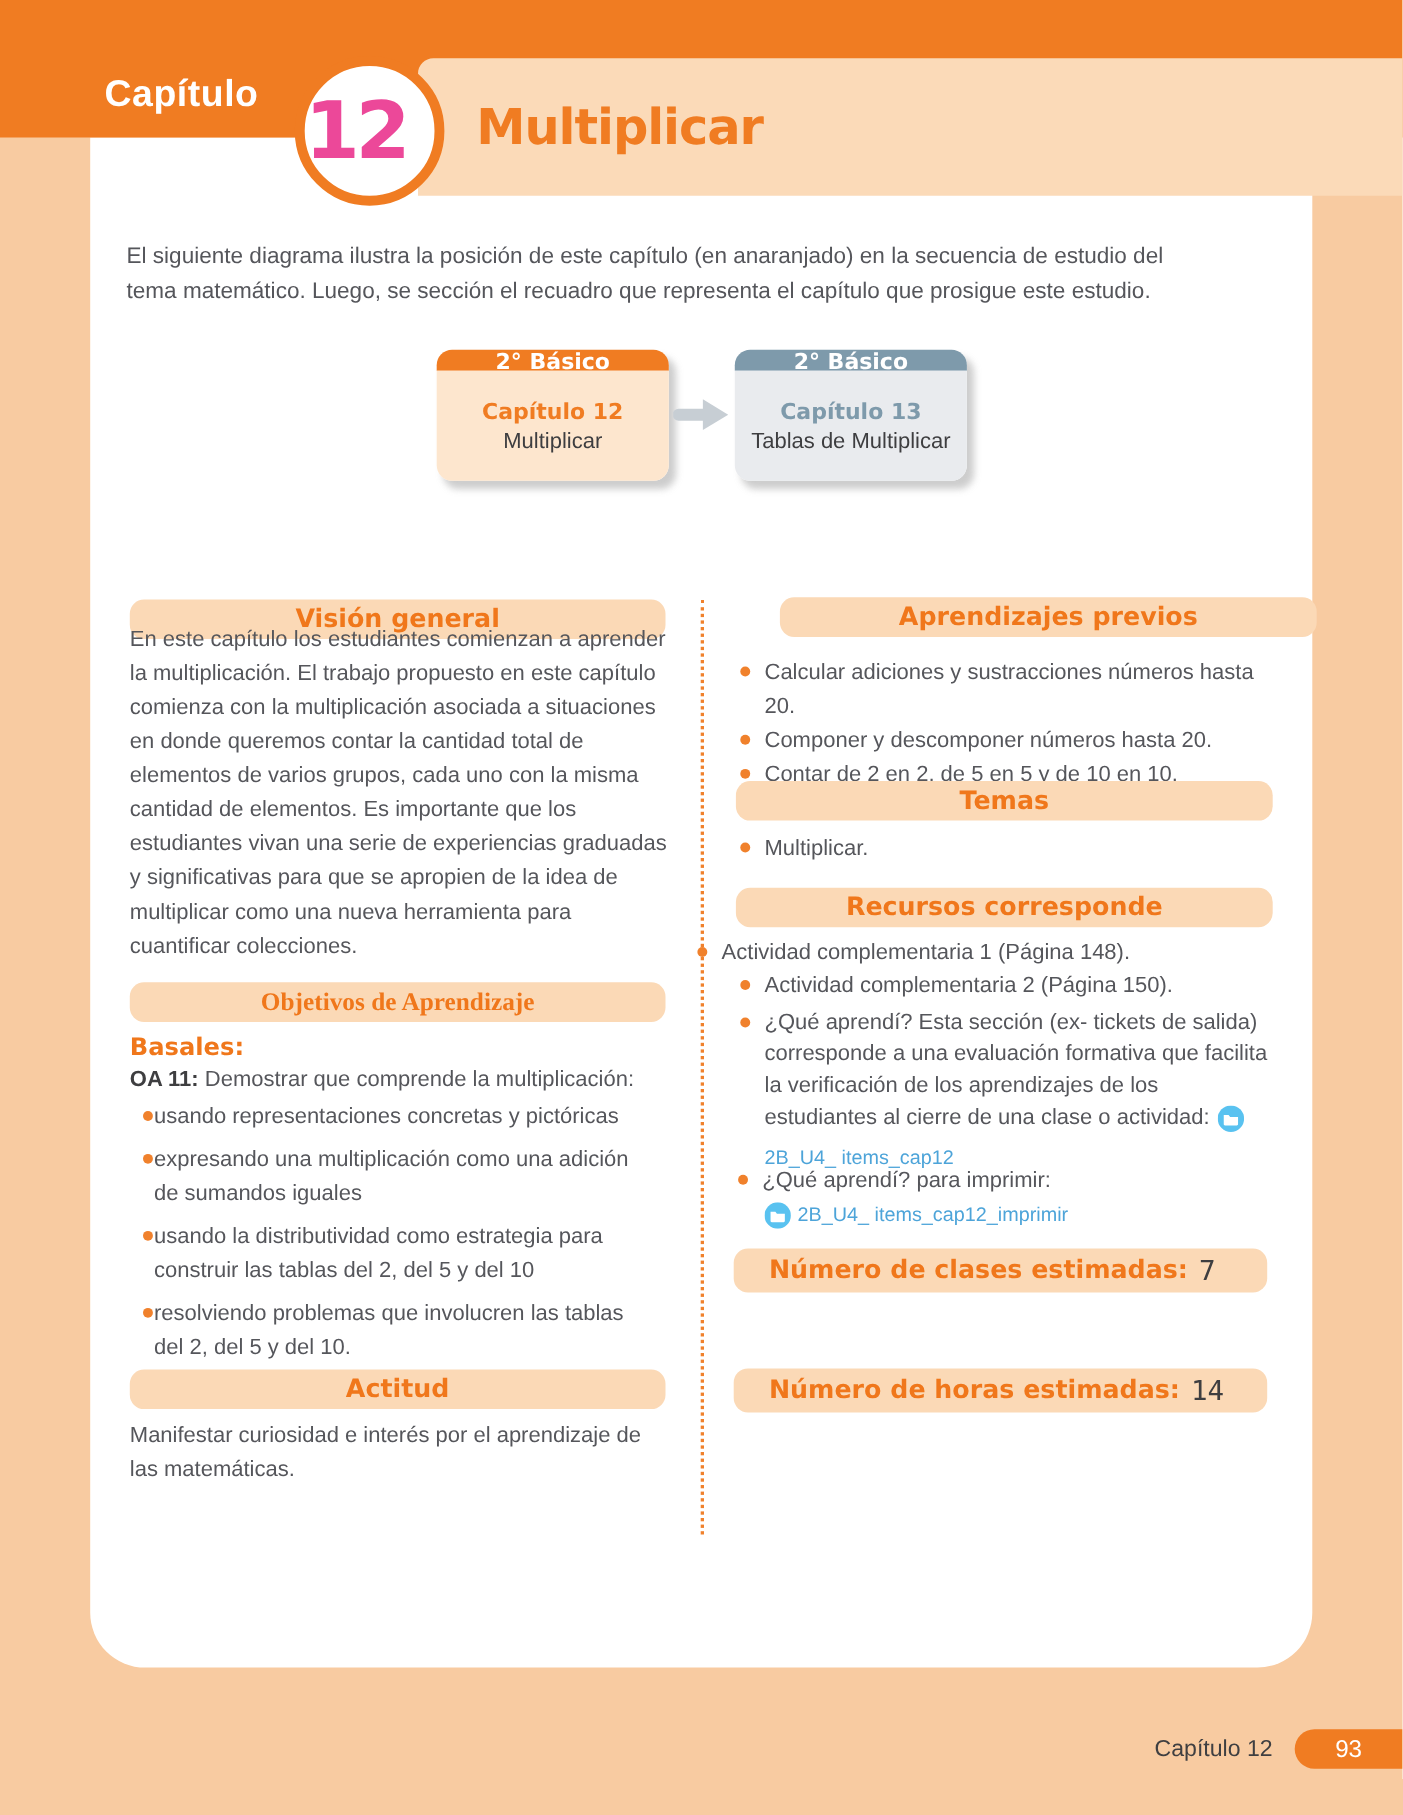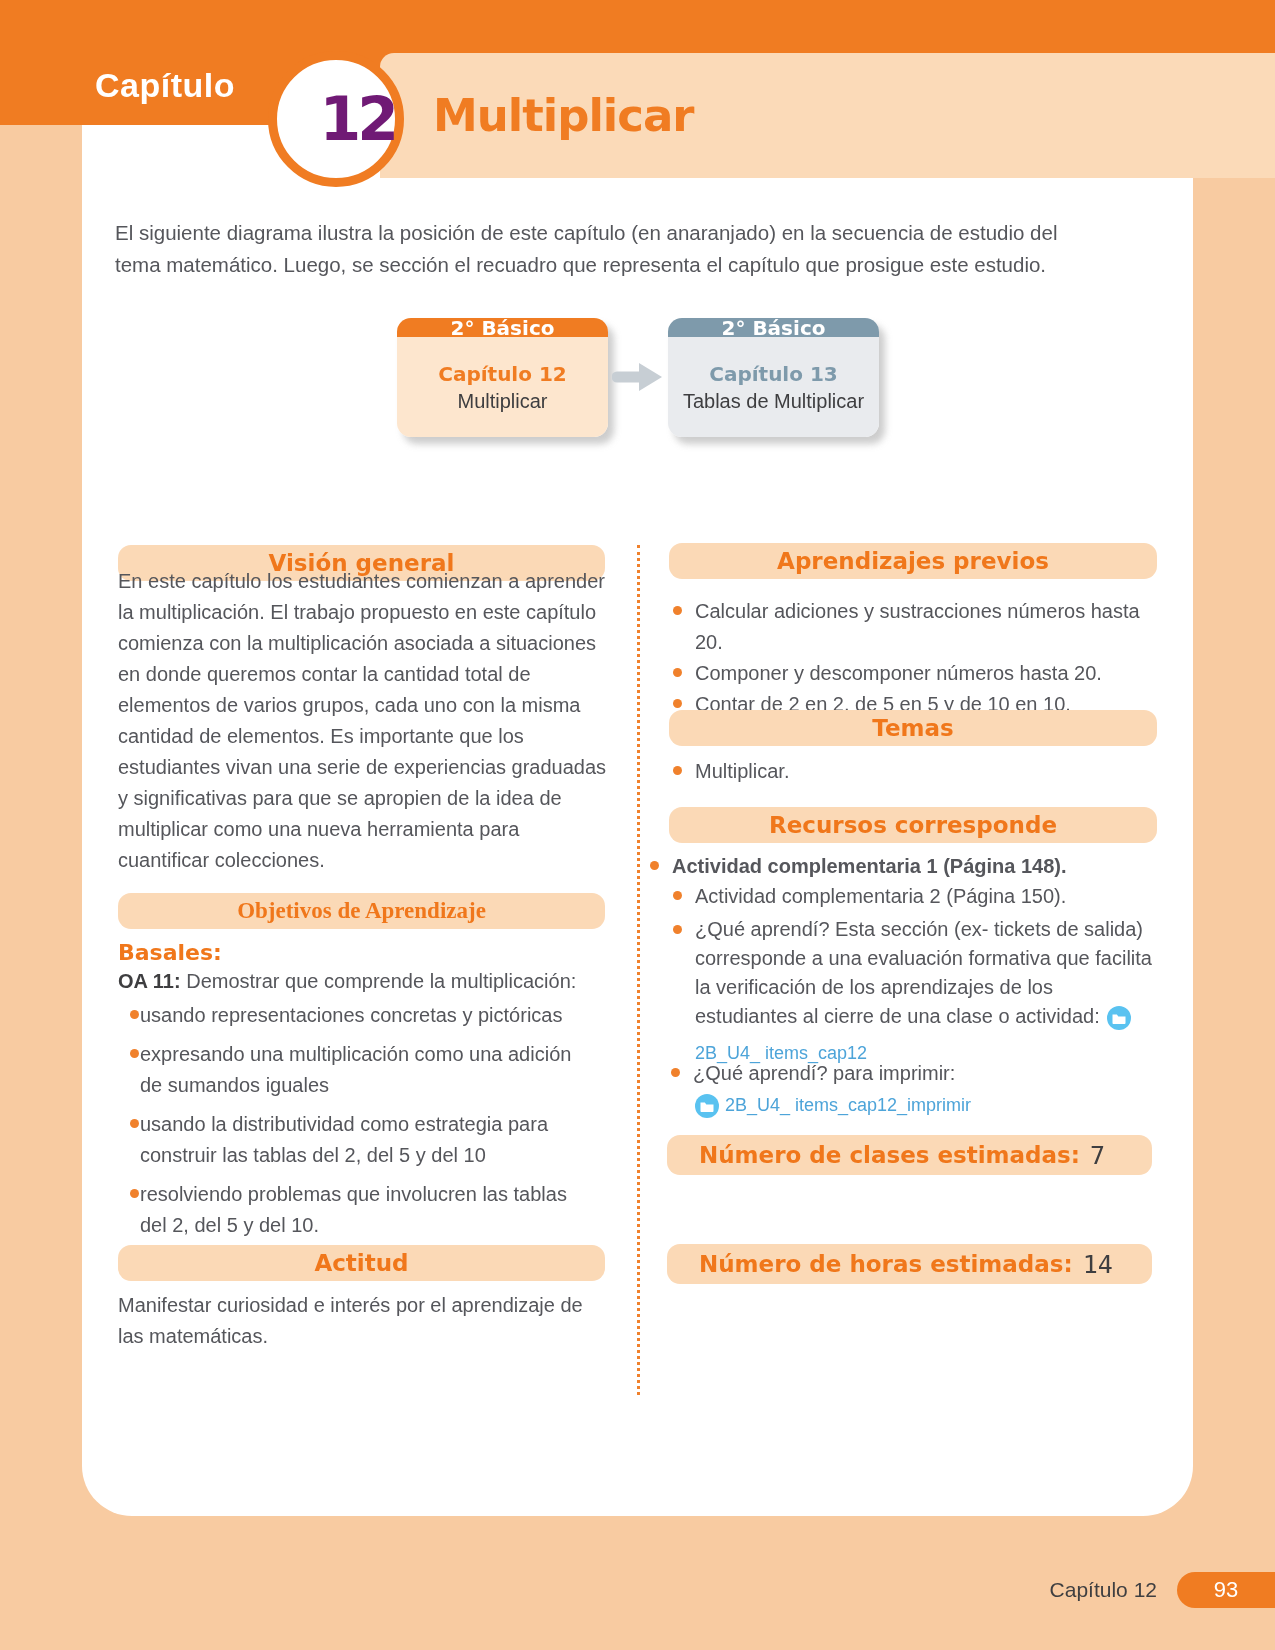--- a/index.html
+++ b/index.html
@@ -6,21 +6,21 @@
   body{font-family:"Liberation Sans",sans-serif;}
   .page{position:relative;width:1275px;height:1650px;background:#F8CBA1;overflow:hidden;}
 
   
   .card{position:absolute;left:82px;top:125px;width:1111px;height:1391px;background:#ffffff;border-radius:0 0 50px 50px;}
 
   
   .band{position:absolute;left:0;top:0;width:1275px;height:125px;background:#F07C22;}
   .banner{position:absolute;left:380px;top:53px;width:895px;height:125px;background:#FBDAB8;border-radius:14px 0 0 0;}
   .chapter-word{position:absolute;left:95px;top:66px;color:#ffffff;font-size:34px;font-weight:bold;letter-spacing:.5px;}
-  .chapter-circle{position:absolute;left:268px;top:51px;width:118px;height:118px;background:#ffffff;border:9px solid #F07C22;border-radius:50%;display:flex;align-items:center;justify-content:flex-end;color:#701a75;font-size:60px;font-weight:bold;font-family:"DejaVu Sans",sans-serif;letter-spacing:-4px;}
+  .chapter-circle{position:absolute;left:268px;top:51px;width:118px;height:118px;background:#ffffff;border:9px solid #F07C22;border-radius:50%;display:flex;align-items:center;justify-content:flex-start;color:#ec4899;font-size:72px;font-weight:bold;font-family:"DejaVu Sans",sans-serif;letter-spacing:-4px;}
   .page-title{position:absolute;left:433px;top:89px;color:#F07C22;font-size:45px;font-weight:bold;font-family:"DejaVu Sans",sans-serif;letter-spacing:-1px;}
 
   
   .intro{position:absolute;left:115px;top:217px;width:985px;font-size:20.5px;line-height:32px;color:#55565B;}
 
   
   .dbox{position:absolute;width:211px;height:119px;border-radius:14px;box-shadow:6px 7px 7px rgba(130,130,130,.40);display:flex;flex-direction:column;}
   .dbox-head{height:19px;border-radius:14px 14px 0 0;display:flex;align-items:center;justify-content:center;color:#fff;font-weight:bold;font-size:20px;font-family:"DejaVu Sans",sans-serif;}
   .dbox-body{flex:1;border-radius:0 0 14px 14px;display:flex;flex-direction:column;align-items:center;justify-content:center;gap:4px;}
   .dbox-chapter{font-size:20px;font-weight:bold;font-family:"DejaVu Sans",sans-serif;}
@@ -121,40 +121,40 @@
     <div class="brow" style="margin-bottom:8px;width:452px;"><span class="dot"></span><span>expresando una multiplicación como una adición de sumandos iguales</span></div>
     <div class="brow" style="margin-bottom:8px;width:452px;"><span class="dot"></span><span>usando la distributividad como estrategia para construir las tablas del 2, del 5 y del 10</span></div>
     <div class="brow" style="width:452px;"><span class="dot"></span><span>resolviendo problemas que involucren las tablas del 2, del 5 y del 10.</span></div>
   </div>
 
   <div class="sec-head lcol" style="top:1245px;">
     <span>Actitud</span>
   </div>
   <div class="body-text" style="left:118px;top:1290px;width:492px;">Manifestar curiosidad e interés por el aprendizaje de las matemáticas.</div>
 
-  <div class="sec-head rcol" style="top:543px;">
+  <div class="sec-head rcol" style="top:543px;margin-left:40px;">
     <span>Aprendizajes previos</span>
   </div>
   <div class="body-text" style="left:671px;top:596px;width:486px;">
     <div class="brow"><span class="dot"></span><span>Calcular adiciones y sustracciones números hasta 20.</span></div>
     <div class="brow"><span class="dot"></span><span>Componer y descomponer números hasta 20.</span></div>
     <div class="brow"><span class="dot"></span><span>Contar de 2 en 2, de 5 en 5 y de 10 en 10.</span></div>
   </div>
 
   <div class="sec-head rcol" style="top:710px;">
     <span>Temas</span>
   </div>
   <div class="body-text" style="left:671px;top:756px;width:486px;">
     <div class="brow"><span class="dot"></span><span>Multiplicar.</span></div>
   </div>
 
   <div class="sec-head rcol" style="top:807px;">
     <span>Recursos corresponde</span>
   </div>
-  <div class="body-text" style="left:648px;top:851px;width:486px;font-weight:bold;">
+  <div class="body-text" style="left:632px;top:851px;width:486px;">
     <div class="brow"><span class="dot"></span><span>Actividad complementaria 1 (Página 148).</span></div>
   </div>
   <div class="body-text" style="left:671px;top:881px;width:486px;">
     <div class="brow"><span class="dot"></span><span>Actividad complementaria 2 (Página 150).</span></div>
   </div>
   <div class="body-text" style="left:671px;top:915px;width:482px;line-height:29px;">
     <div class="brow">
       <span class="dot"></span><span>¿Qué aprendí? Esta sección  (ex- tickets de salida) corresponde a una evaluación formativa que facilita la verificación de los aprendizajes de los estudiantes al cierre de una clase o actividad: </span><span class="folder-ic"><svg width="24" height="24" viewBox="0 0 24 24">
             <circle cx="12" cy="12" r="12" fill="#59C2F0"></circle>
             <path d="M5.5 8.6h4.4l1.4 1.8h7.2v6.6c0 .6-.5 1.1-1.1 1.1H6.6c-.6 0-1.1-.5-1.1-1.1V8.6z" fill="#ffffff"></path>

